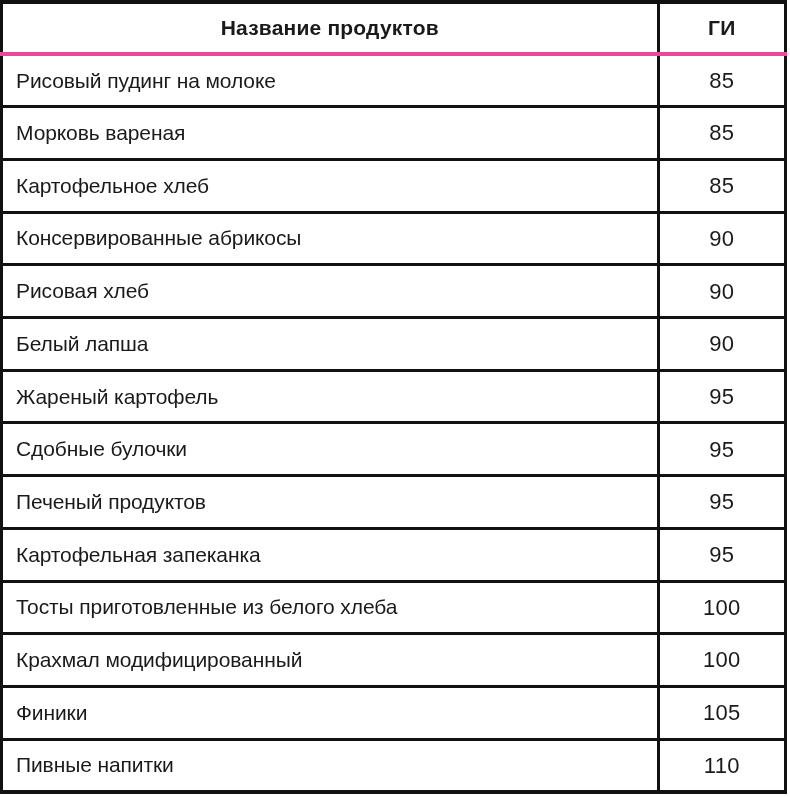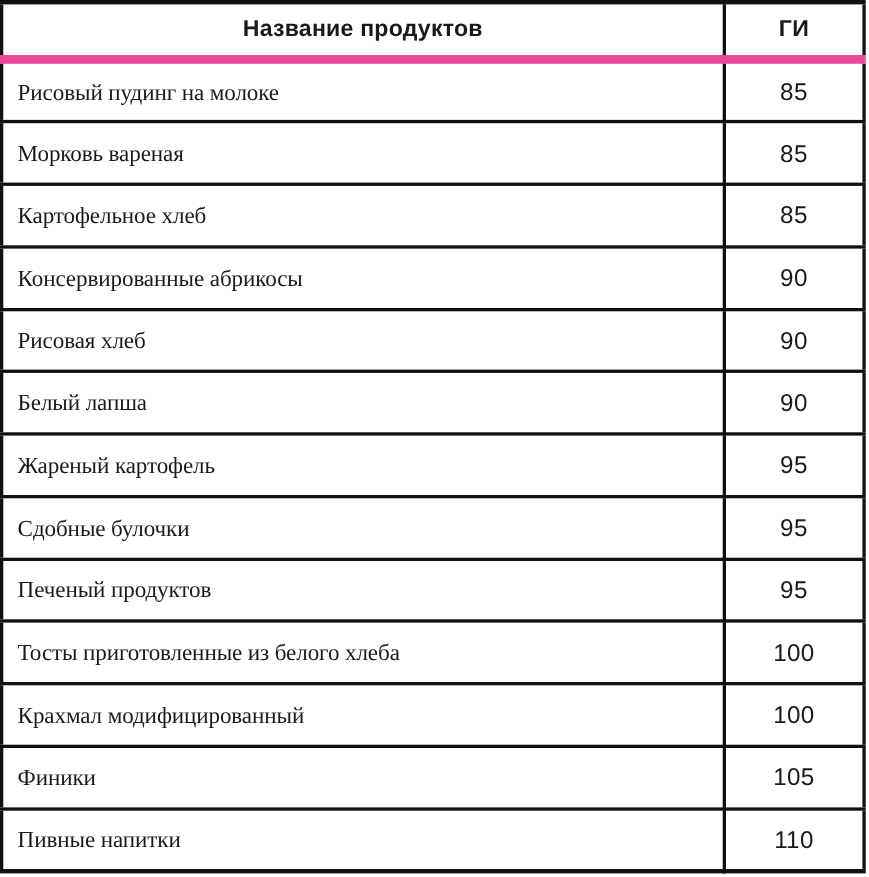--- a/index.html
+++ b/index.html
@@ -49,21 +49,21 @@
   }
 
   col.col-name { width: 654px; }
   col.col-gi   { width: 127px; }
 
   
   tr.head-row { height: 52px; }
 
   th.h-name,
   th.h-gi {
-    border-bottom: 8px solid #ec4899;
+    border-bottom: 4px solid #ec4899;
     font-weight: bold;
     vertical-align: middle;
     font-size: 21px;
     letter-spacing: 0.2px;
     padding: 0 6px;
     line-height: 1.1;
   }
   th.h-name {
     border-right: 3px solid #111111;
     font-family: "Liberation Sans Narrow", "Liberation Sans", sans-serif;
@@ -81,21 +81,21 @@
     border-bottom: 3px solid #111111;
     vertical-align: middle;
     line-height: 1.15;
   }
 
   td.c-name {
     border-right: 3px solid #111111;
     text-align: left;
     padding: 0 8px 0 13px;
     font-size: 21px;
-    font-family: Liberation Serif, serif;
+    font-family: Liberation Sans, sans-serif;
     font-stretch: condensed;
     letter-spacing: -0.1px;
     white-space: nowrap;
     overflow: hidden;
   }
 
   td.c-gi {
     text-align: center;
     padding: 0 8px;
     font-size: 22px;
@@ -154,20 +154,24 @@
         </tr>
         <tr class="data-row">
           <td class="c-name">Сдобные булочки</td>
           <td class="c-gi">95</td>
         </tr>
         <tr class="data-row">
           <td class="c-name">Печеный продуктов</td>
           <td class="c-gi">95</td>
         </tr>
         <tr class="data-row">
+          <td class="c-name">Картофельная запеканка</td>
+          <td class="c-gi">95</td>
+        </tr>
+        <tr class="data-row">
           <td class="c-name">Тосты приготовленные из белого хлеба</td>
           <td class="c-gi">100</td>
         </tr>
         <tr class="data-row">
           <td class="c-name">Крахмал модифицированный</td>
           <td class="c-gi">100</td>
         </tr>
         <tr class="data-row">
           <td class="c-name">Финики</td>
           <td class="c-gi">105</td>

